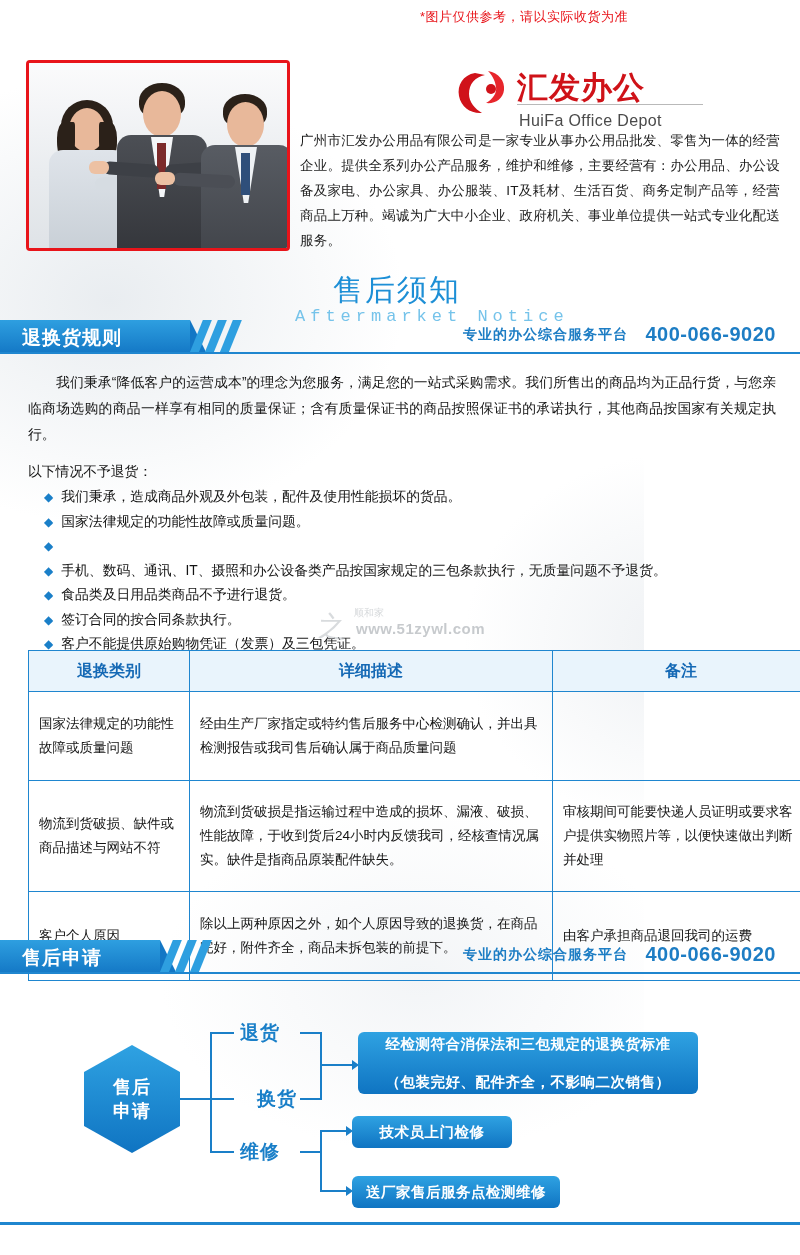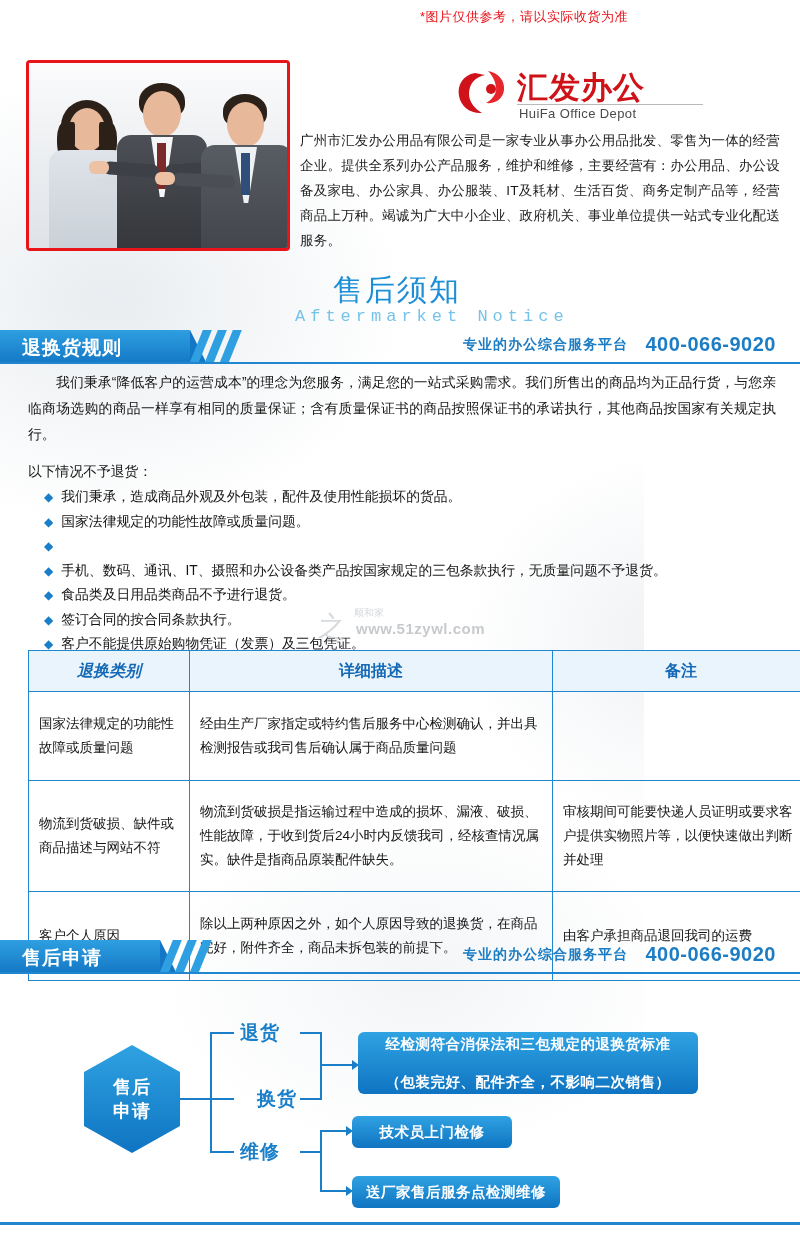--- a/index.html
+++ b/index.html
@@ -107,22 +107,22 @@
     top: 2px;
     font-size: 31px;
     font-weight: bold;
     color: #cf1218;
     letter-spacing: 1px;
     white-space: nowrap;
   }
   .brand-en {
     position: absolute;
     left: 64px;
-    top: 41px;
-    font-size: 13px;
+    top: 47px;
+    font-size: 16px;
     color: #4a4a4a;
     letter-spacing: 0.4px;
     white-space: nowrap;
     text-align: center;
   }
   .brand-underline {
     position: absolute;
     left: 62px;
     top: 39px;
     width: 186px;
@@ -333,21 +333,21 @@
     color: #1569b5;
     font-size: 16px;
     font-weight: bold;
     text-align: center;
     height: 24px;
     padding: 8px 6px;
   }
   .tbl td.c1 { width: 148px; margin-top: 16px; }
   .tbl td.c2 { width: 350px; }
   .tbl td.c3 { width: 244px; }
-  .tbl th.h1 { width: 148px; font-style: italic; }
+  .tbl th.h1 { width: 148px; }
   .tbl th.h2 { width: 350px; }
   .tbl th.h3 { width: 244px; }
   .tbl td { color: #141414; }
   .r1 td { height: 68px; }
   .r2 td { height: 90px; }
   .r3 td { height: 68px; }
 
   
   .flow {
     position: absolute;
@@ -482,21 +482,21 @@
     </div>
 
     <div class="intro">
       <p>广州市汇发办公用品有限公司是一家专业从事办公用品批发、零售为一体的经营企业。提供全系列办公产品服务，维护和维修，主要经营有：办公用品、办公设备及家电、办公家具、办公服装、IT及耗材、生活百货、商务定制产品等，经营商品上万种。竭诚为广大中小企业、政府机关、事业单位提供一站式专业化配送服务。</p>
     </div>
 
     <div class="title-cn">售后须知</div>
     <div class="title-en">Aftermarket Notice</div>
   </div>
 
-  <div class="section-bar" style="top:330px;">
+  <div class="section-bar" style="top:320px;">
     <div class="bar-blue">
       <div class="bar-label">退换货规则</div>
     </div>
     <div class="bar-slashes">
       <i style="left:0;"></i>
         <i style="left:15px;"></i>
         <i style="left:30px;"></i>
     </div>
     <div class="bar-right-text">专业的办公综合服务平台</div>
     <div class="bar-phone">400-066-9020</div>

